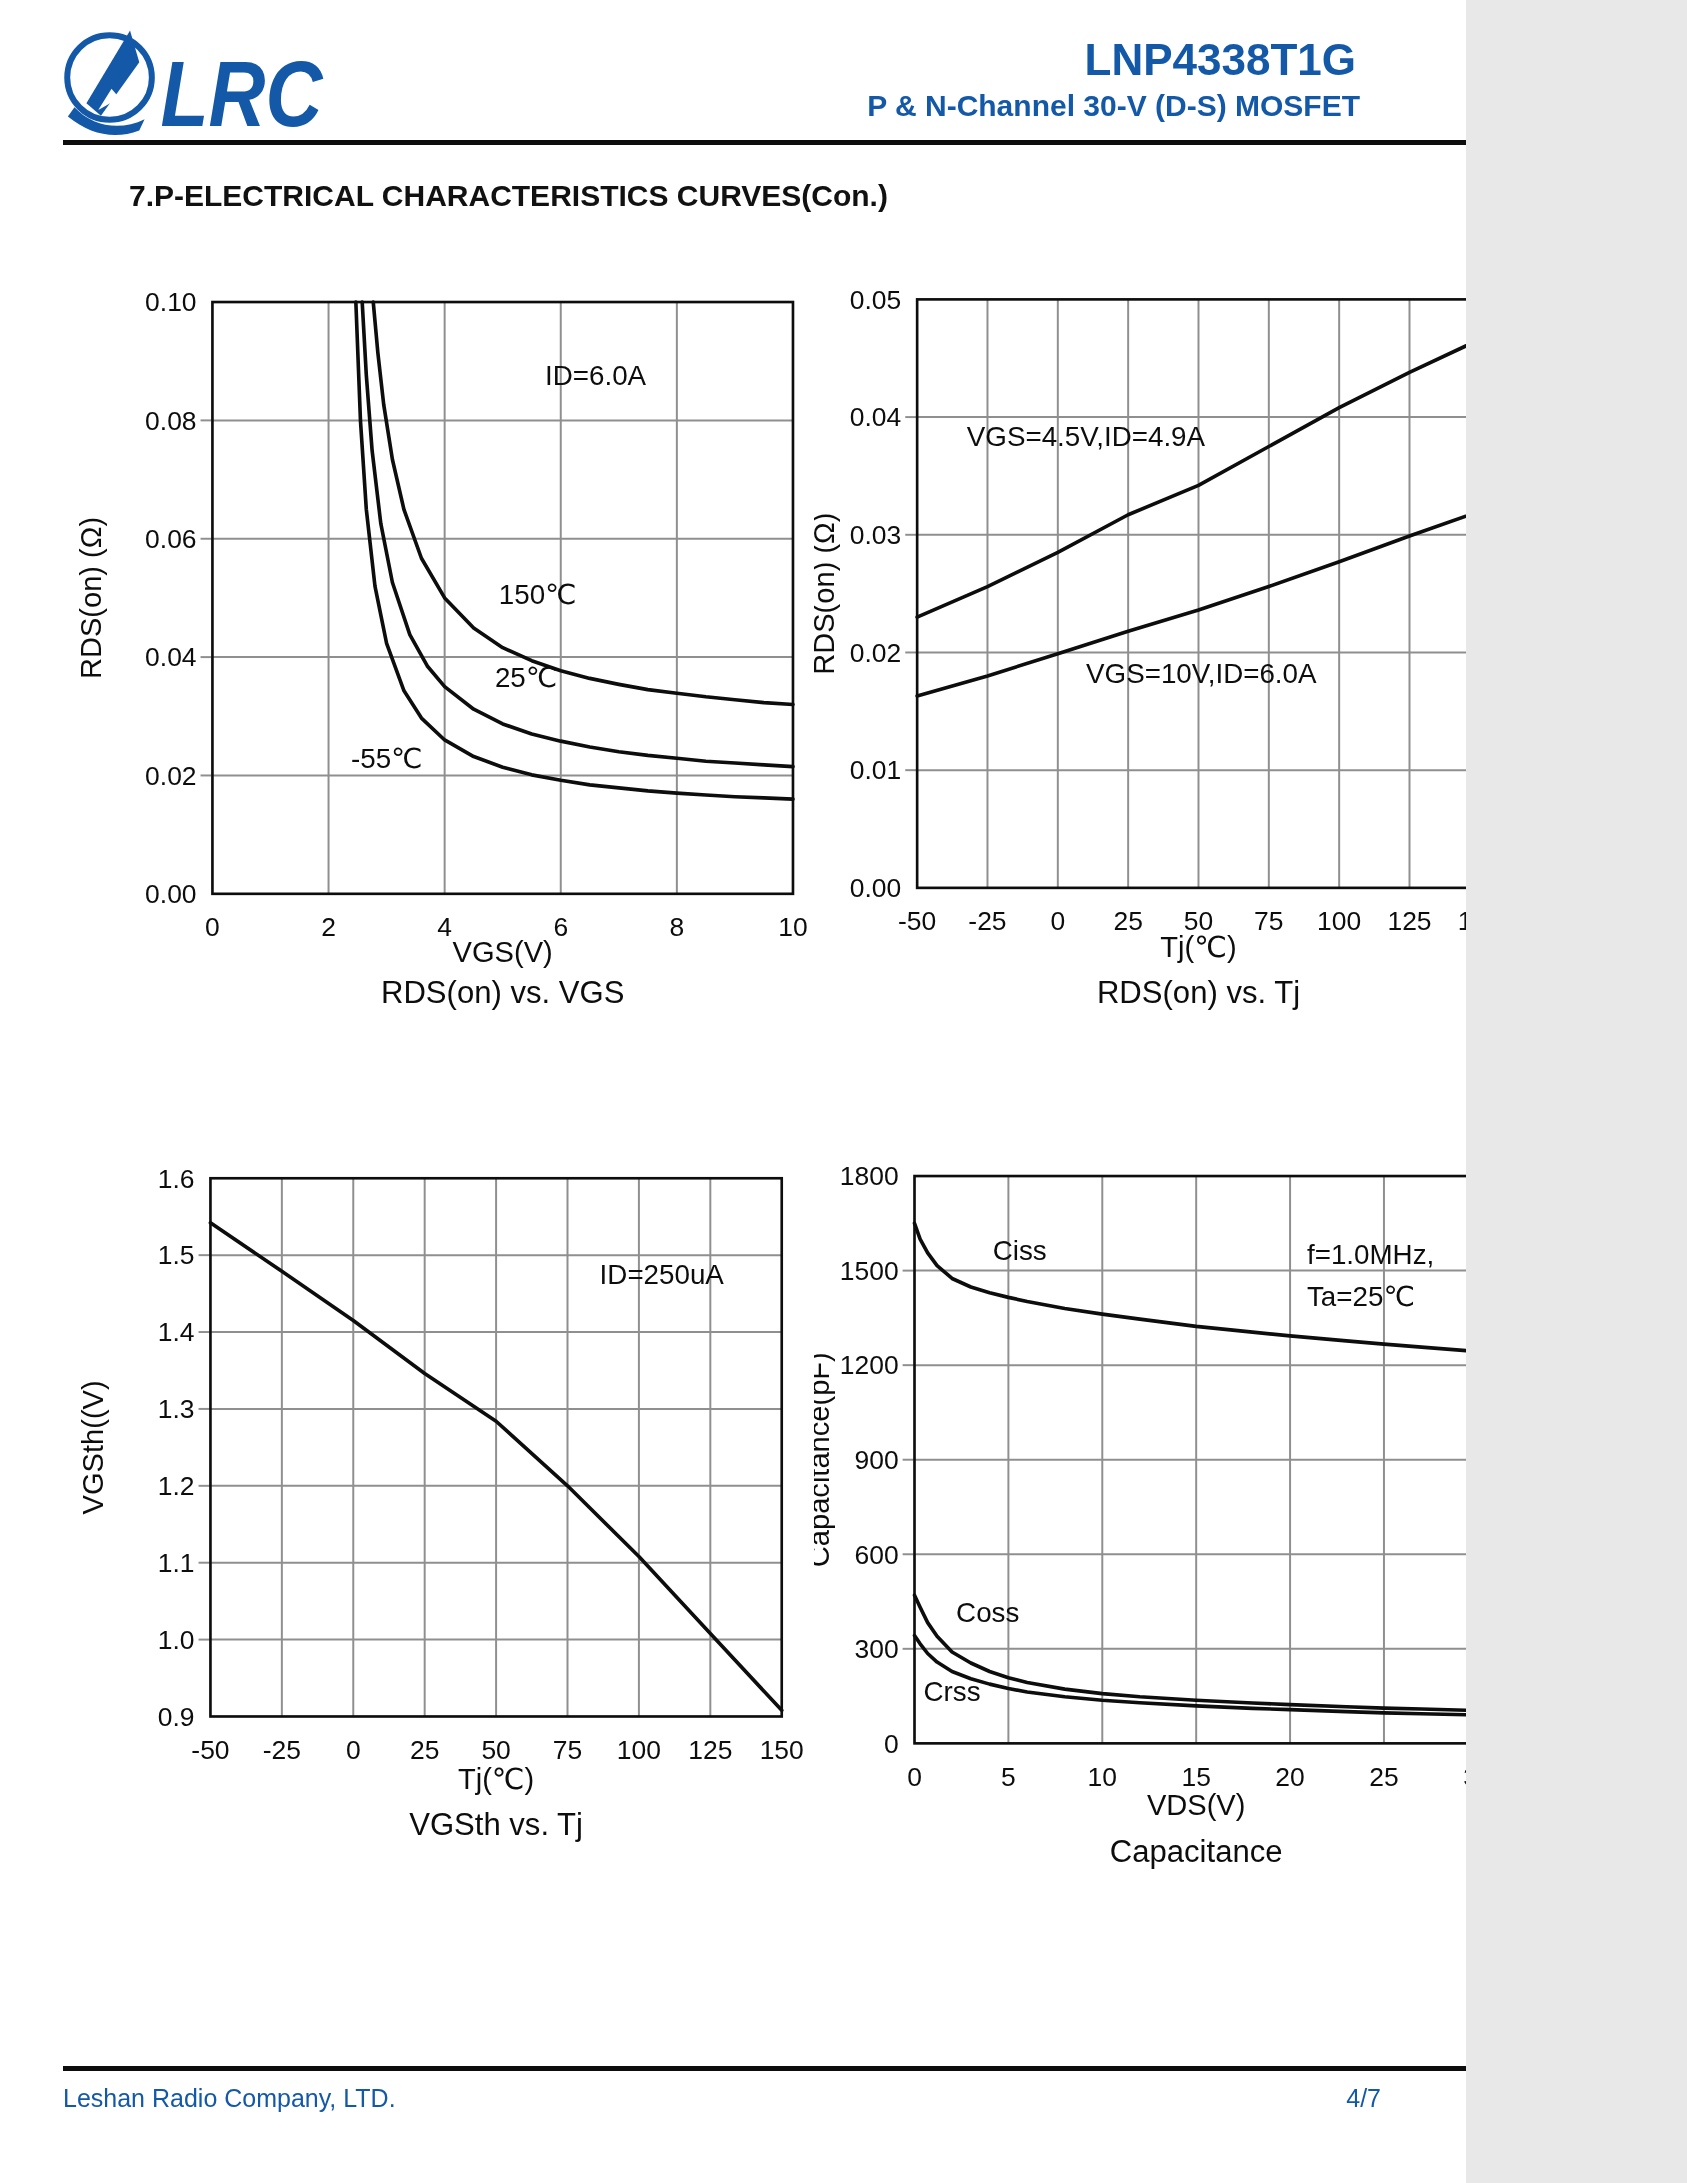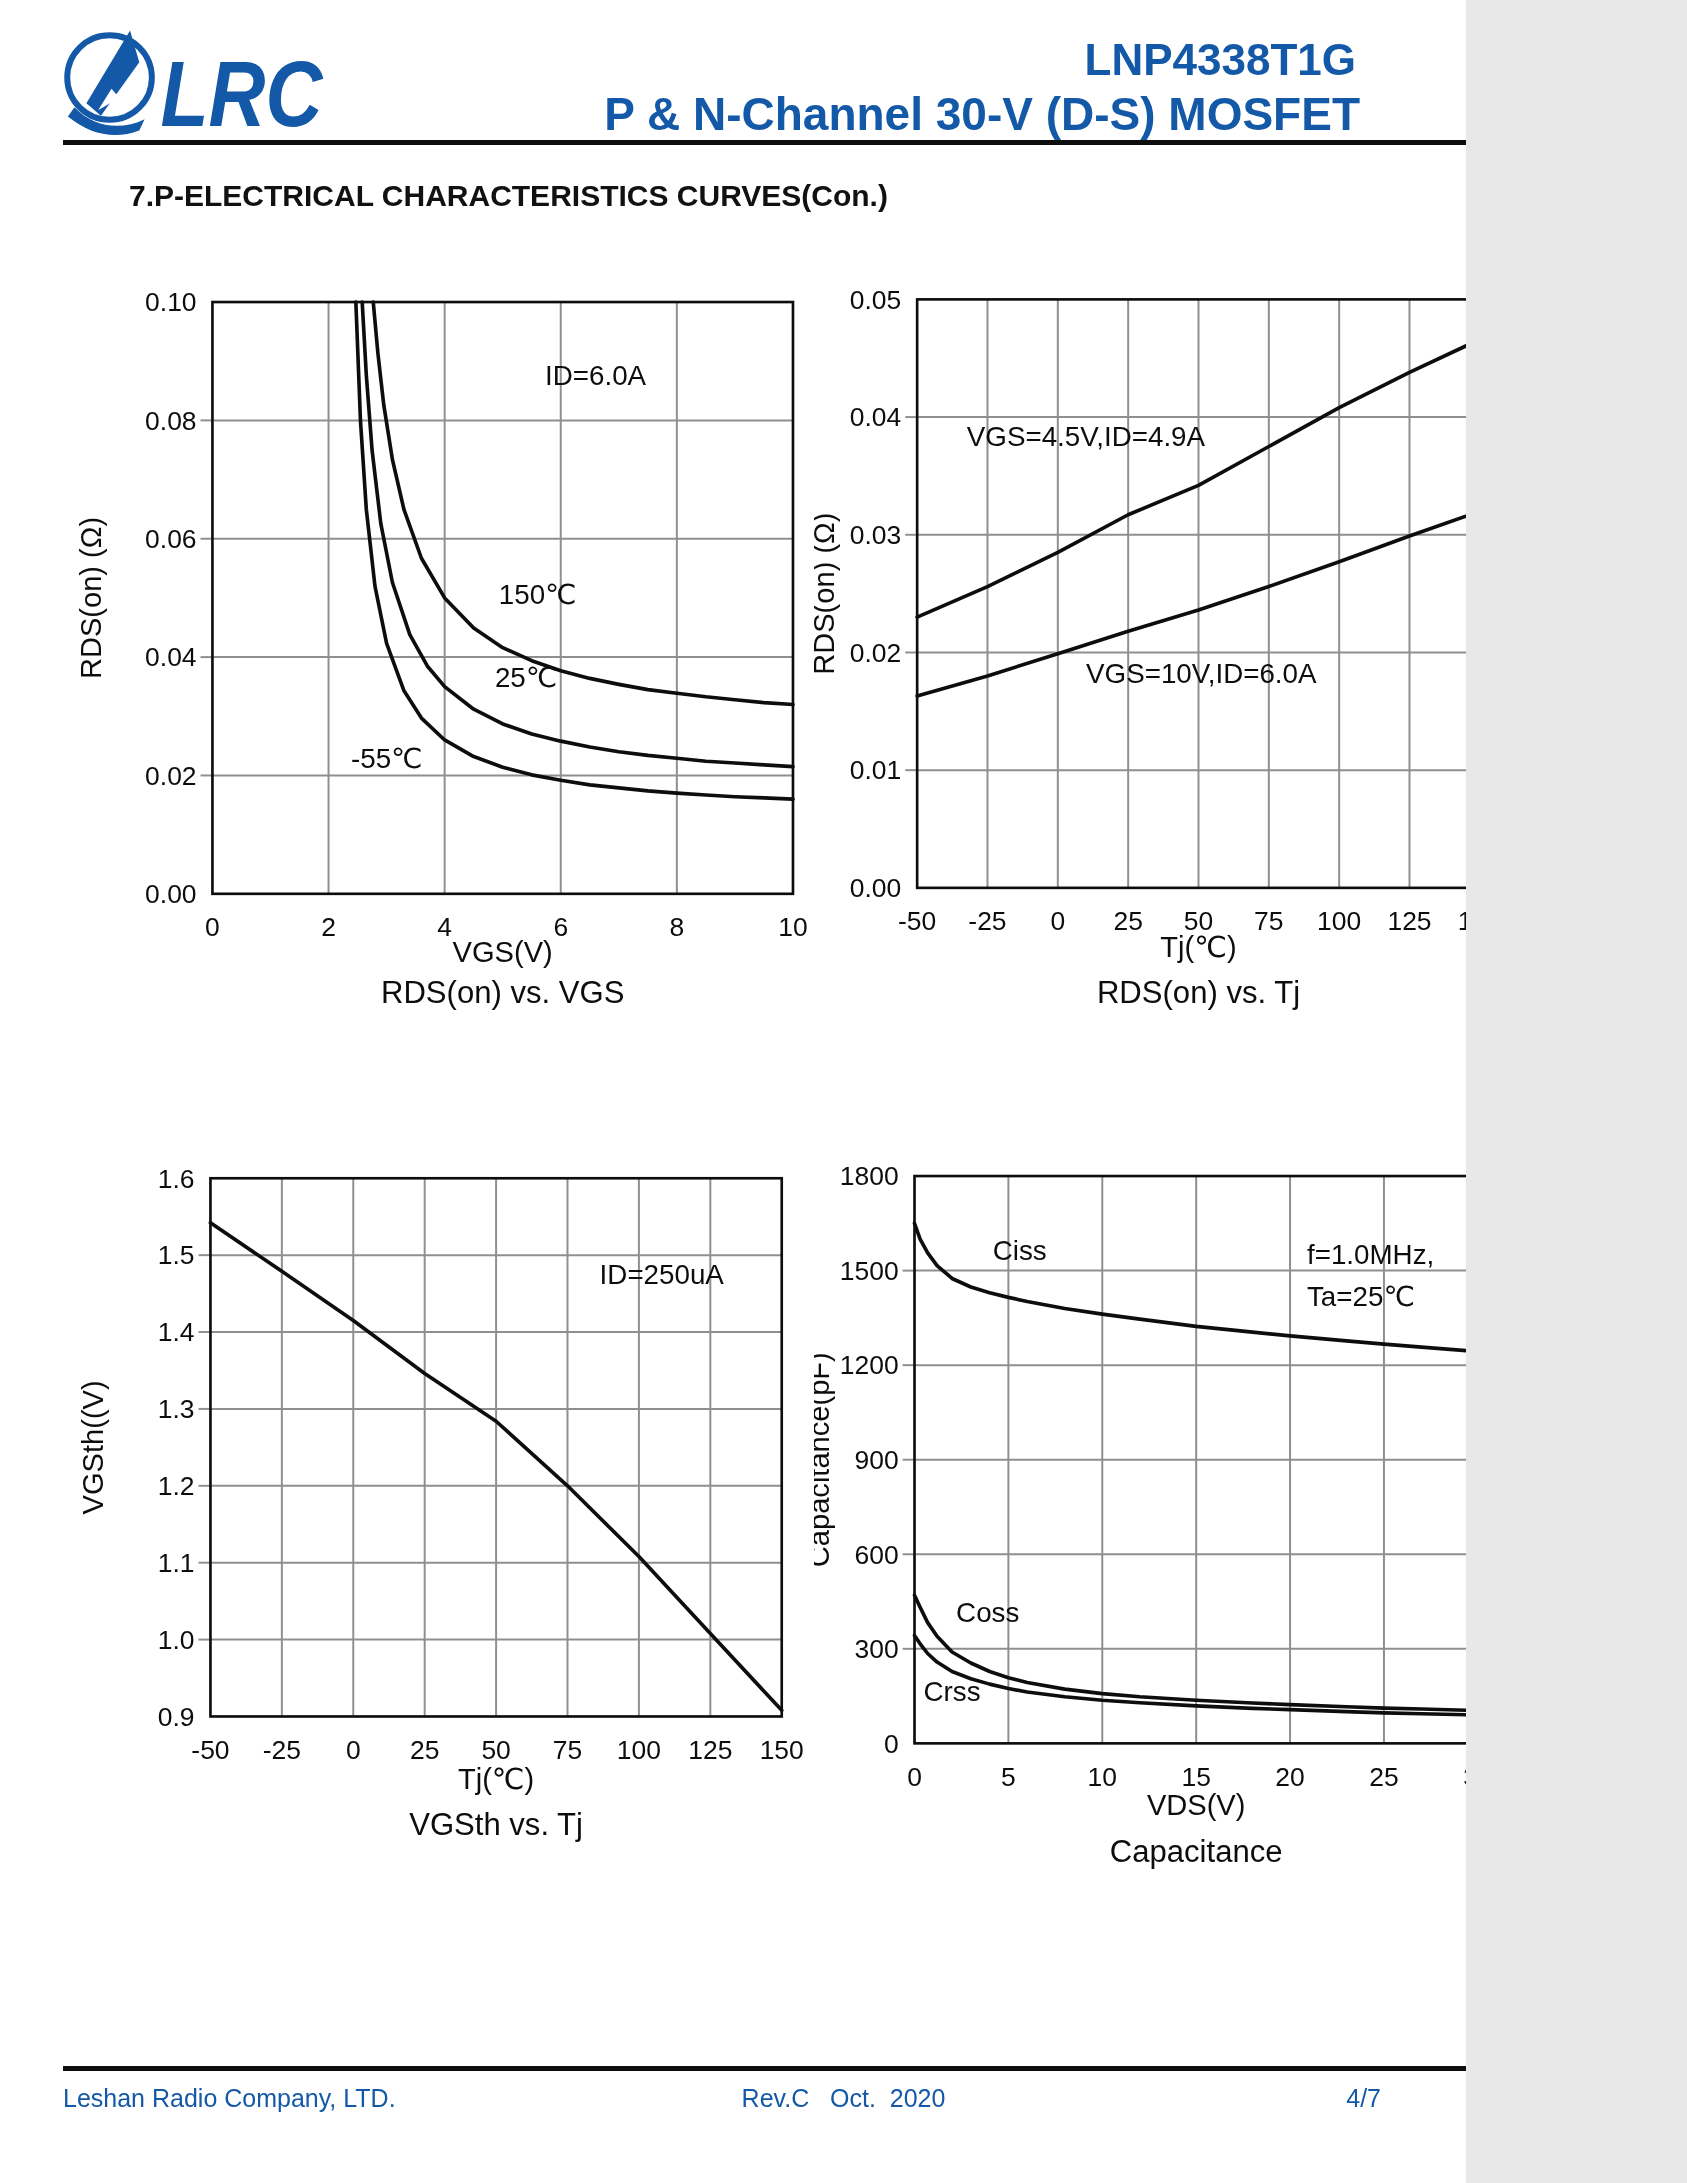--- a/index.html
+++ b/index.html
@@ -11,21 +11,21 @@
     overflow:hidden;
   }
   .abs{position:absolute;}
   #part-number{
     top:38px;right:110px;
     font-size:44px;font-weight:bold;color:#1459A8;
     text-align:right;line-height:1;
   }
   #part-subtitle{
     top:91px;right:106px;
-    font-size:46px;font-weight:bold;color:#1459A8;
+    font-size:30px;font-weight:bold;color:#1459A8;
     text-align:right;line-height:1;
   }
   .rule{
     left:63px;width:1555px;height:5.3px;background:#0d0d0d;
   }
   #header-rule{top:140px;}
   #footer-rule{top:2066px;}
   #section-heading{
     left:129px;top:179px;
     font-size:30px;font-weight:bold;color:#111;
@@ -234,17 +234,16 @@
         <text x="311.03999999999996" y="185.97000000000003" text-anchor="middle" font-size="42" fill="#0d0d0d">Ciss</text>
         <text x="745.56" y="192.16666666666663" text-anchor="start" font-size="42" fill="#0d0d0d">f=1.0MHz,</text>
         <text x="745.56" y="255.08666666666664" text-anchor="start" font-size="42" fill="#0d0d0d">Ta=25℃</text>
         <text x="262.76" y="734.1366666666667" text-anchor="middle" font-size="42" fill="#0d0d0d">Coss</text>
         <text x="208.8" y="852.8266666666666" text-anchor="middle" font-size="42" fill="#0d0d0d">Crss</text>
       </svg>
   </div>
 
   <div id="footer-rule" class="abs rule"></div>
   <div id="footer-company" class="abs footer-text">Leshan Radio Company, LTD.</div>
-  <div id="footer-revision" class="abs footer-text">Rev.C   Oct.  2020</div>
   <div id="footer-page" class="abs footer-text">4/7</div>
 
 </div>
 
 
 </body></html>

